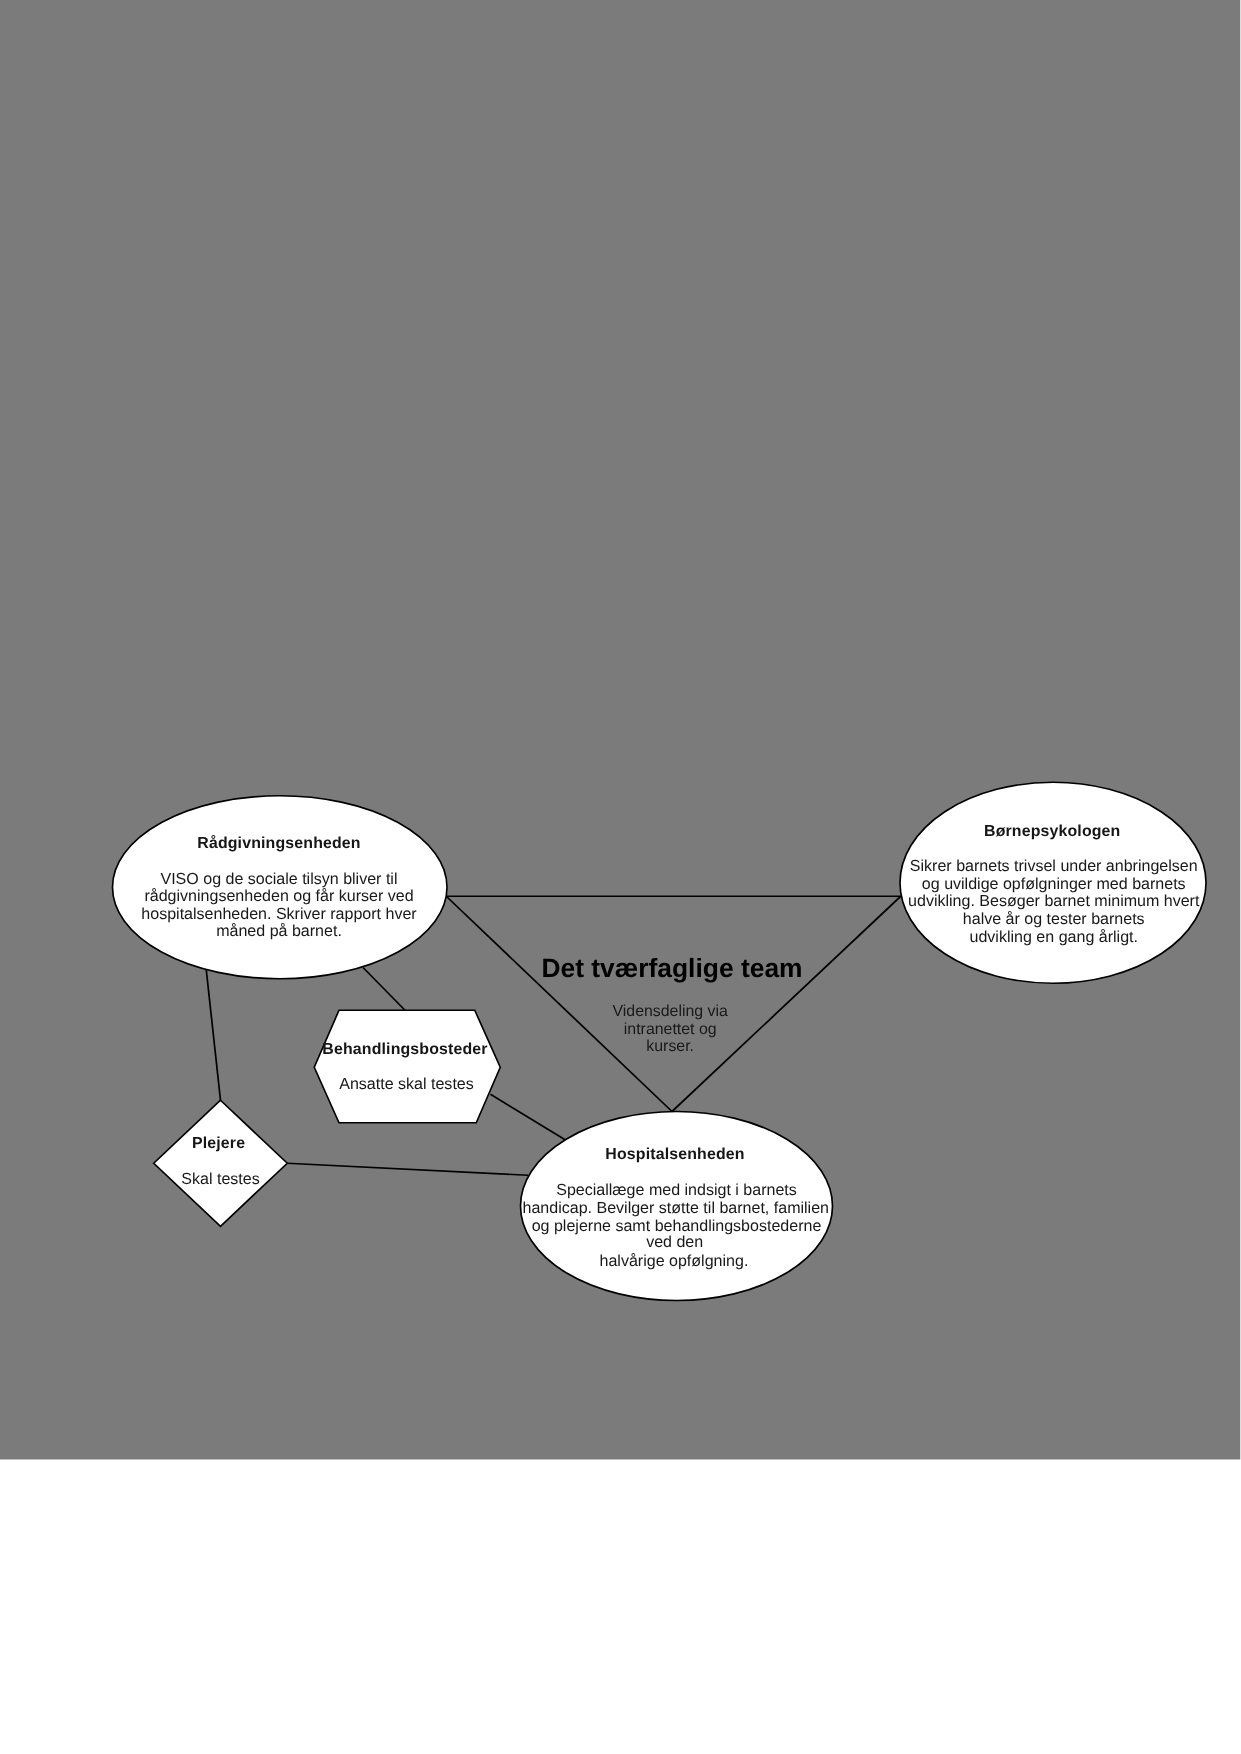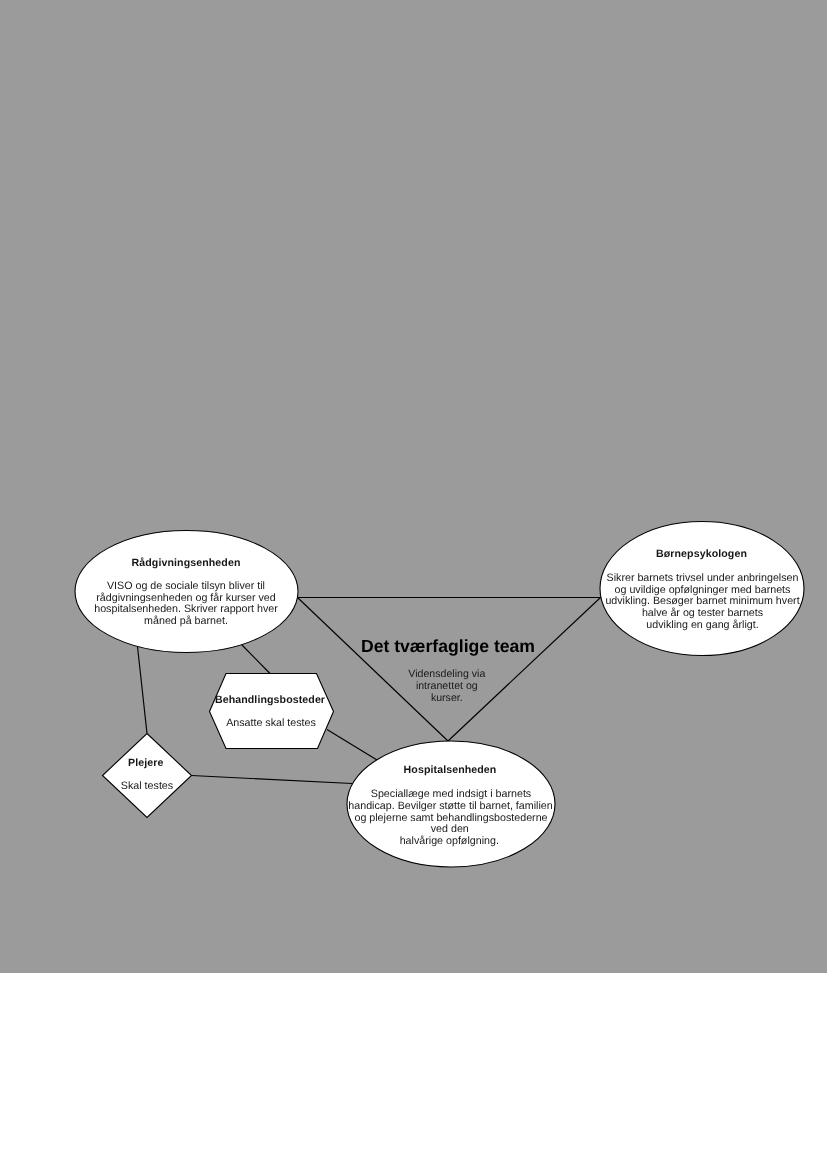--- a/index.html
+++ b/index.html
@@ -14,21 +14,21 @@
     overflow: hidden;
     font-family: "Liberation Sans", sans-serif;
     -webkit-font-smoothing: antialiased;
     text-rendering: geometricPrecision;
   }
   #page {
     filter: grayscale(1);
     position: relative;
     width: 827px;
     height: 973px;
-    background: #22c55e;
+    background: #3b82f6;
   }
   #diagram {
     position: absolute;
     left: 0;
     top: 0;
     width: 827px;
     height: 1169px;
   }
   .node-shape {
     fill: #ffffff;

